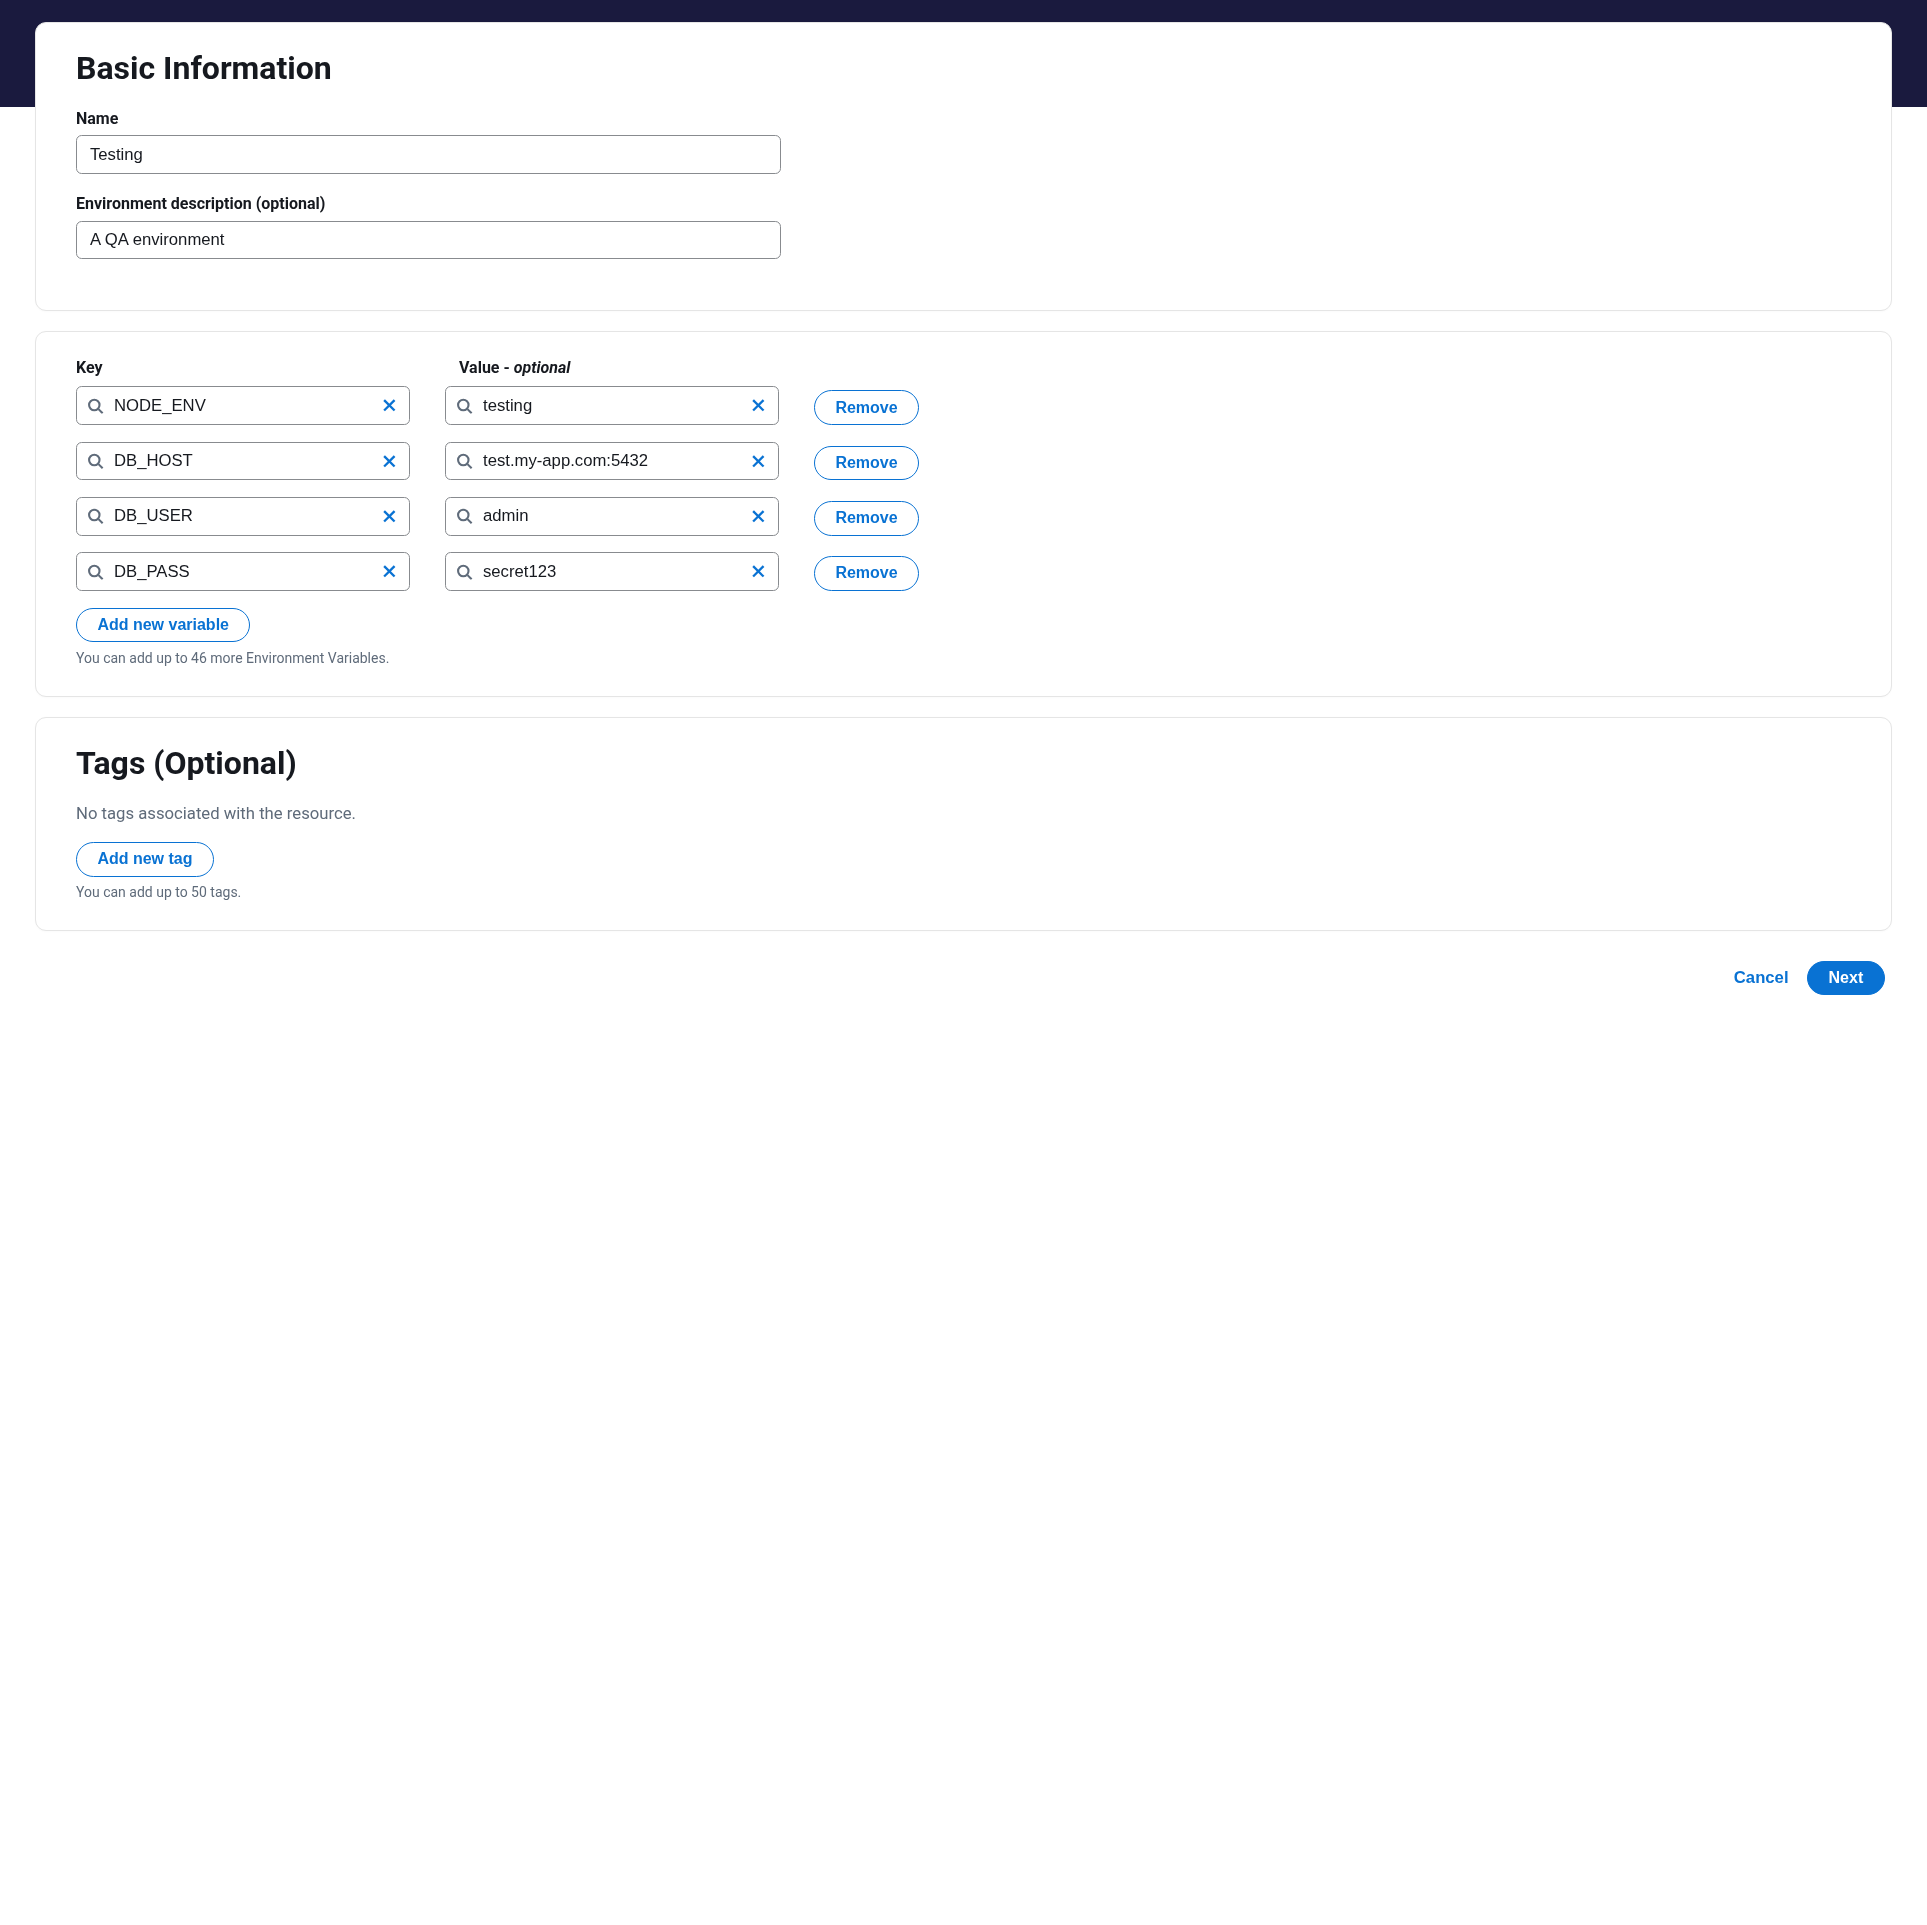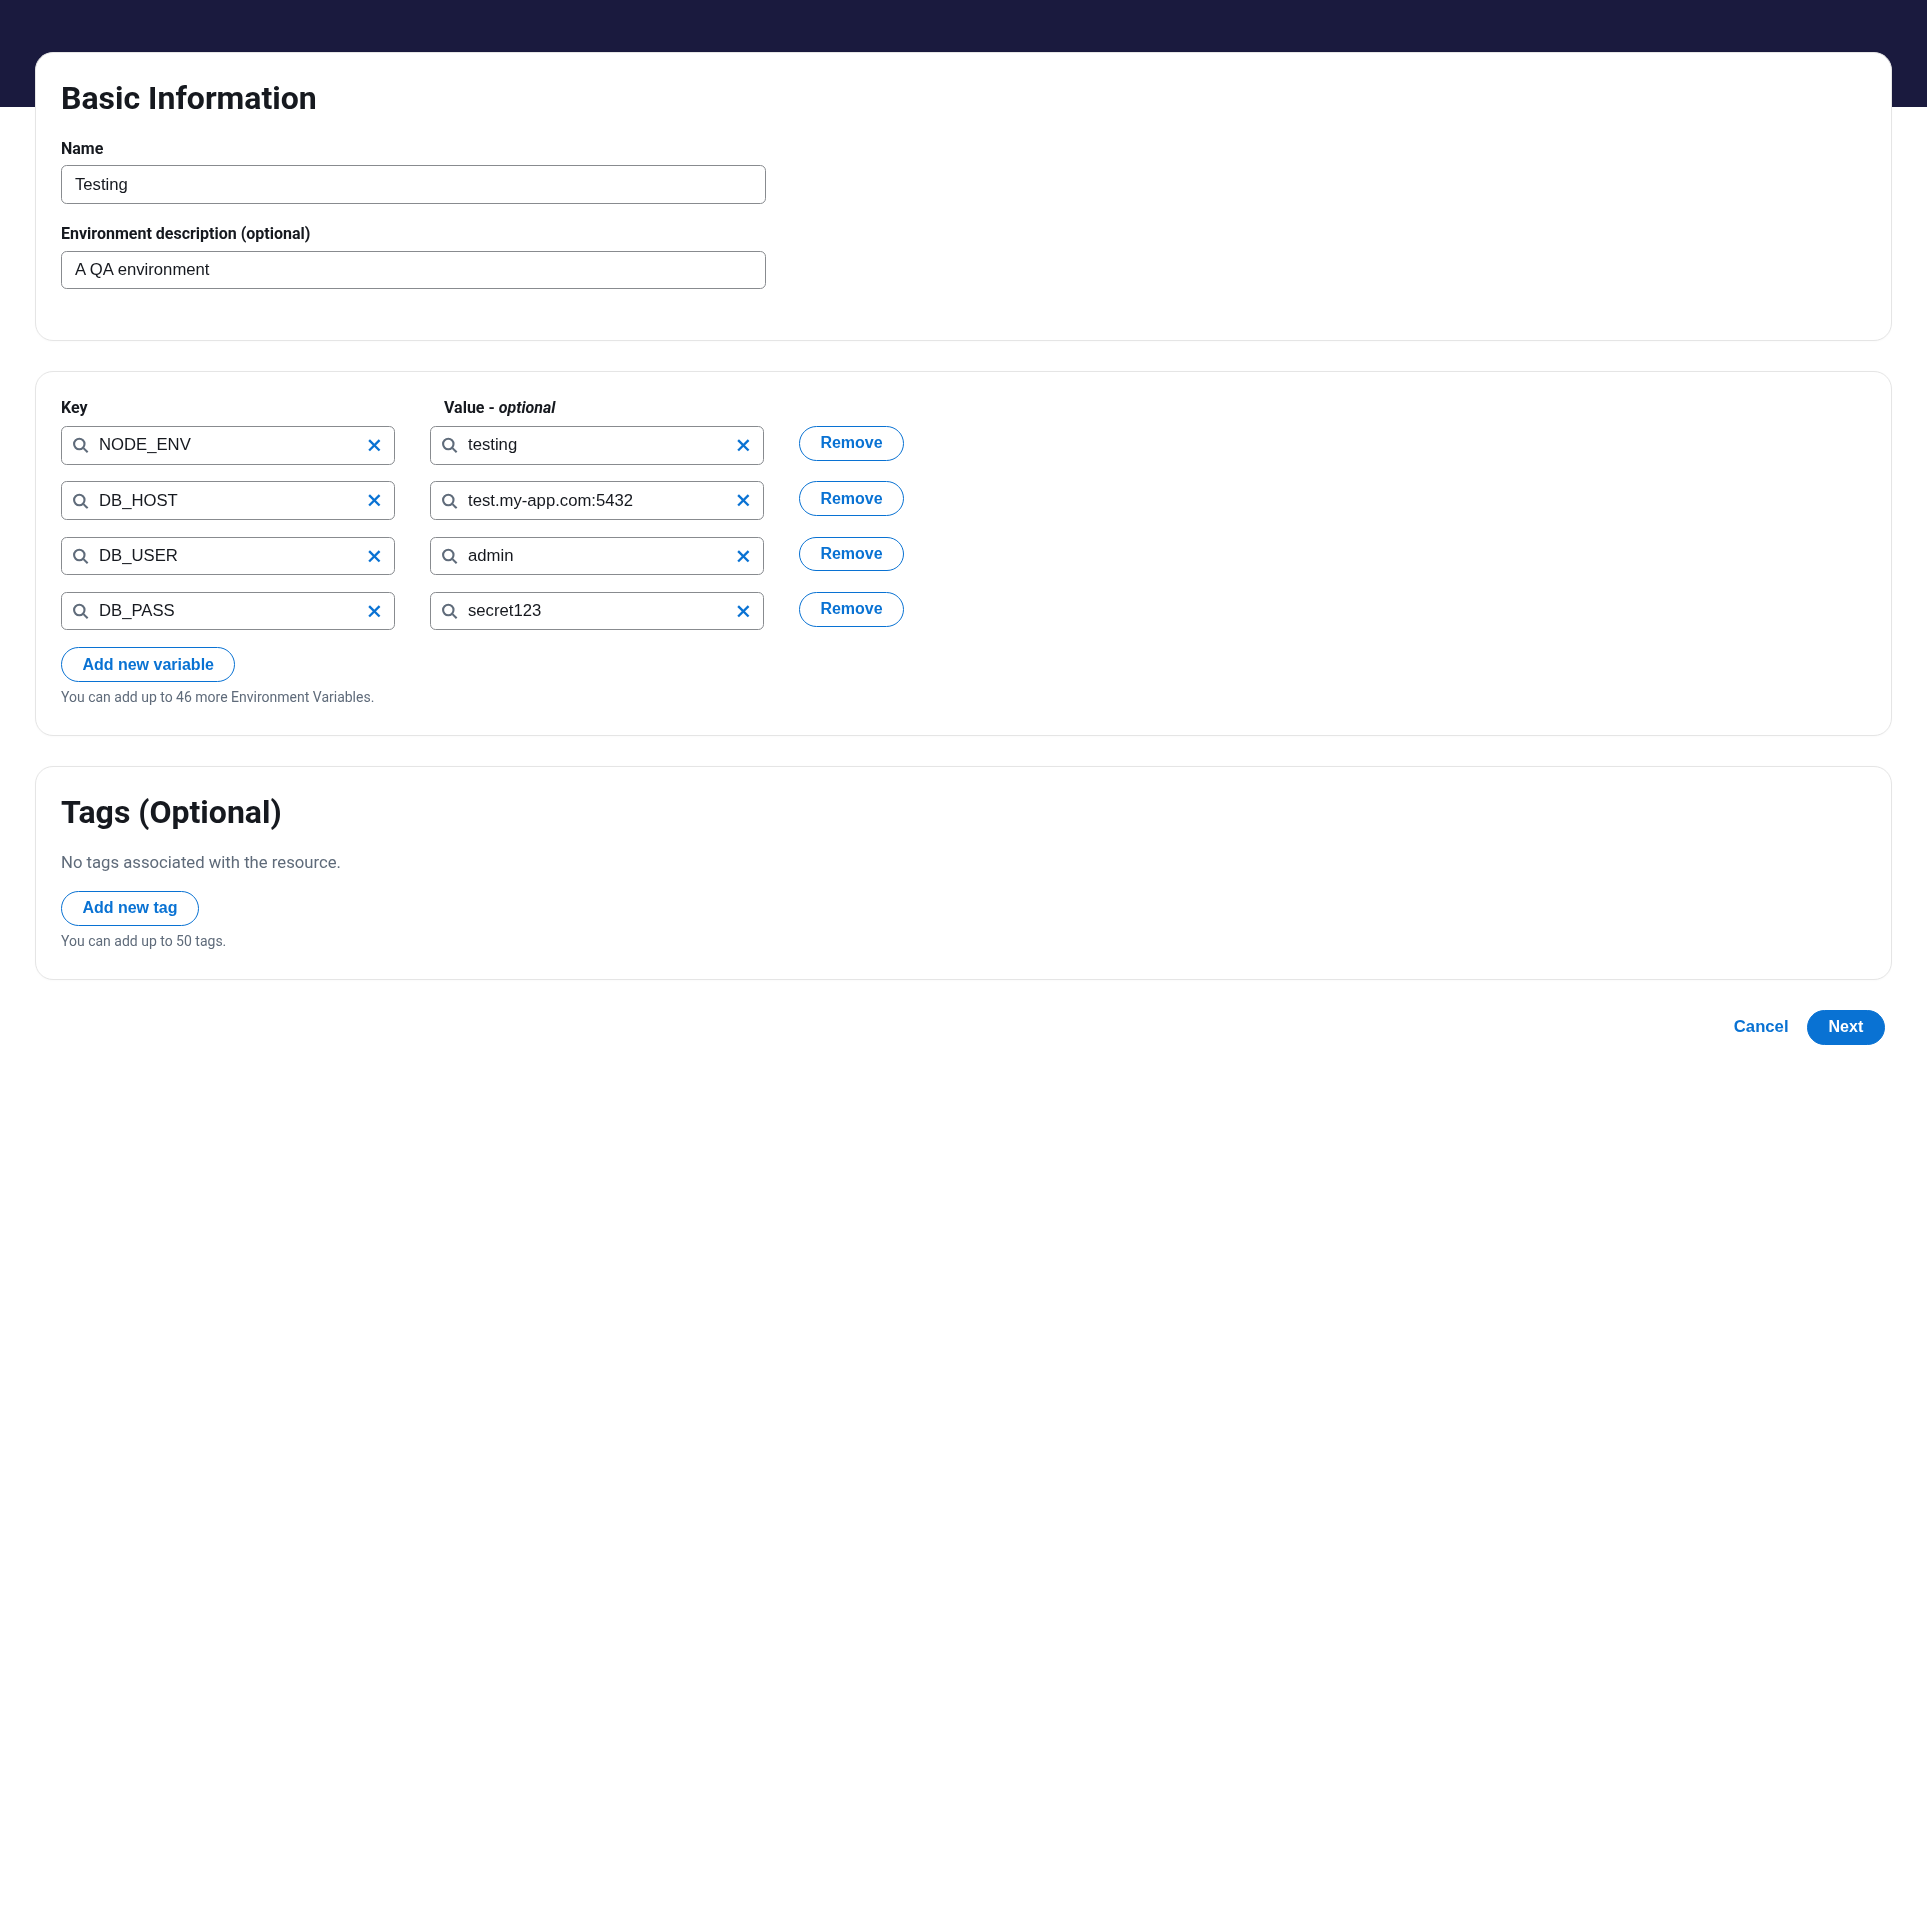--- a/index.html
+++ b/index.html
@@ -22,25 +22,24 @@
       z-index: 0;
     }
     .container {
       position: relative;
       z-index: 1;
       padding: 22px 35px;
     }
     .card {
       background: #ffffff;
       border: 0.9px solid #e5e5e5;
-      border-radius: 18px;
-      padding: 26px 33px 30px 25px;
+      border-radius: 11px;
+      padding: 26px 33px 30px 40px;
       margin-bottom: 20.4px;
       box-shadow: 0 0.9px 1.9px rgba(0,0,0,0.02);
-      margin-top: 30px;
     }
     .card-title {
       font-size: 32px;
       font-weight: 700;
       color: #16191f;
       margin-bottom: 22px;
     }
     .form-group {
       margin-bottom: 20.4px;
     }
@@ -107,21 +106,21 @@
       flex: 0 0 334px;
       font-size: 16px;
       font-weight: 700;
     }
     .vars-header .col-value em {
       font-style: italic;
       font-weight: 700;
     }
     .var-row {
       display: flex;
-      align-items: flex-start;
+      align-items: flex-end;
       gap: 35px;
       margin-bottom: 16.7px;
     }
     .search-wrap {
       position: relative;
       width: 334px;
       flex: 0 0 334px;
     }
     .search-input {
       width: 100%;

